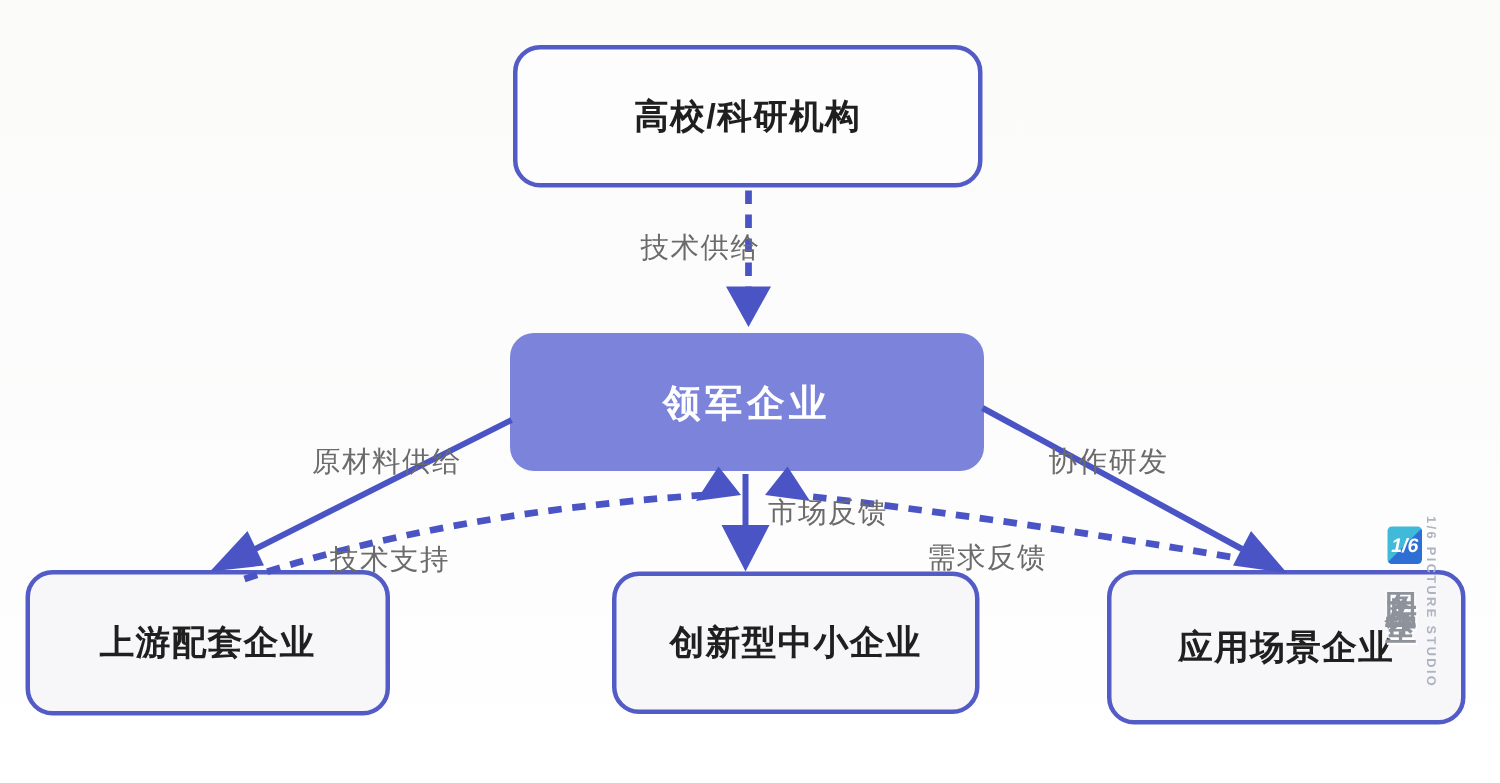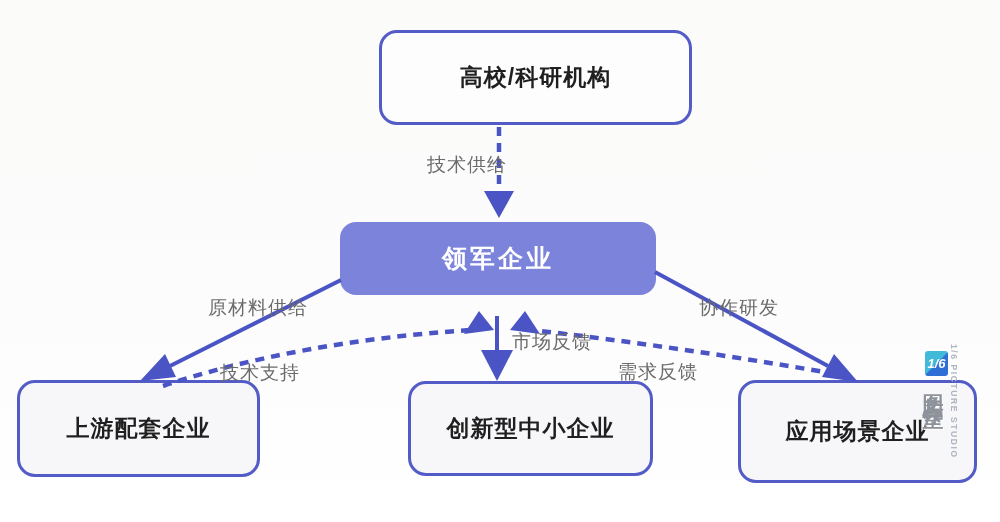--- a/index.html
+++ b/index.html
@@ -7,23 +7,23 @@
     position:relative;width:1000px;height:522px;overflow:hidden;
     background:linear-gradient(180deg,#fbfbfa 0%,#fcfcfc 55%,#ffffff 100%);
     font-family:"Liberation Sans",sans-serif;
   }
   .node{
     position:absolute;display:flex;align-items:center;justify-content:center;
     border:3px solid #535cc6;border-radius:18px;background:#fdfdfe;
     box-sizing:border-box;color:#1f1f1f;font-weight:700;font-size:23px;
     letter-spacing:1px;white-space:nowrap;
   }
-  .node-university{left:342px;top:30px;width:313px;height:95px;margin-left:37px;}
+  .node-university{left:342px;top:30px;width:313px;height:95px;}
   .node-leading{
-    left:340px;top:222px;width:316px;height:73px;border:none;border-radius:16px;
+    left:340px;top:222px;width:316px;height:92px;border:none;border-radius:16px;
     background:#7b84da;color:#ffffff;font-size:25px;letter-spacing:3px;
   }
   .node-upstream{left:17px;top:380px;width:243px;height:97px;background:#f7f7fa;}
   .node-sme{left:375px;top:381px;width:245px;height:95px;background:#f7f7fa;margin-left:33px;}
   .node-application{left:738px;top:380px;width:239px;height:103px;background:#f7f7fa;}
   .edges-layer{position:absolute;left:0;top:0;width:1000px;height:522px;pointer-events:none;}
   .edge-solid{stroke:#4a54c4;stroke-width:4;fill:none;}
   .edge-dashed{stroke:#4a54c4;stroke-width:4.5;fill:none;stroke-dasharray:9 7;}
   .arrow-head{fill:#4a54c4;stroke:none;}
   .edge-label{

